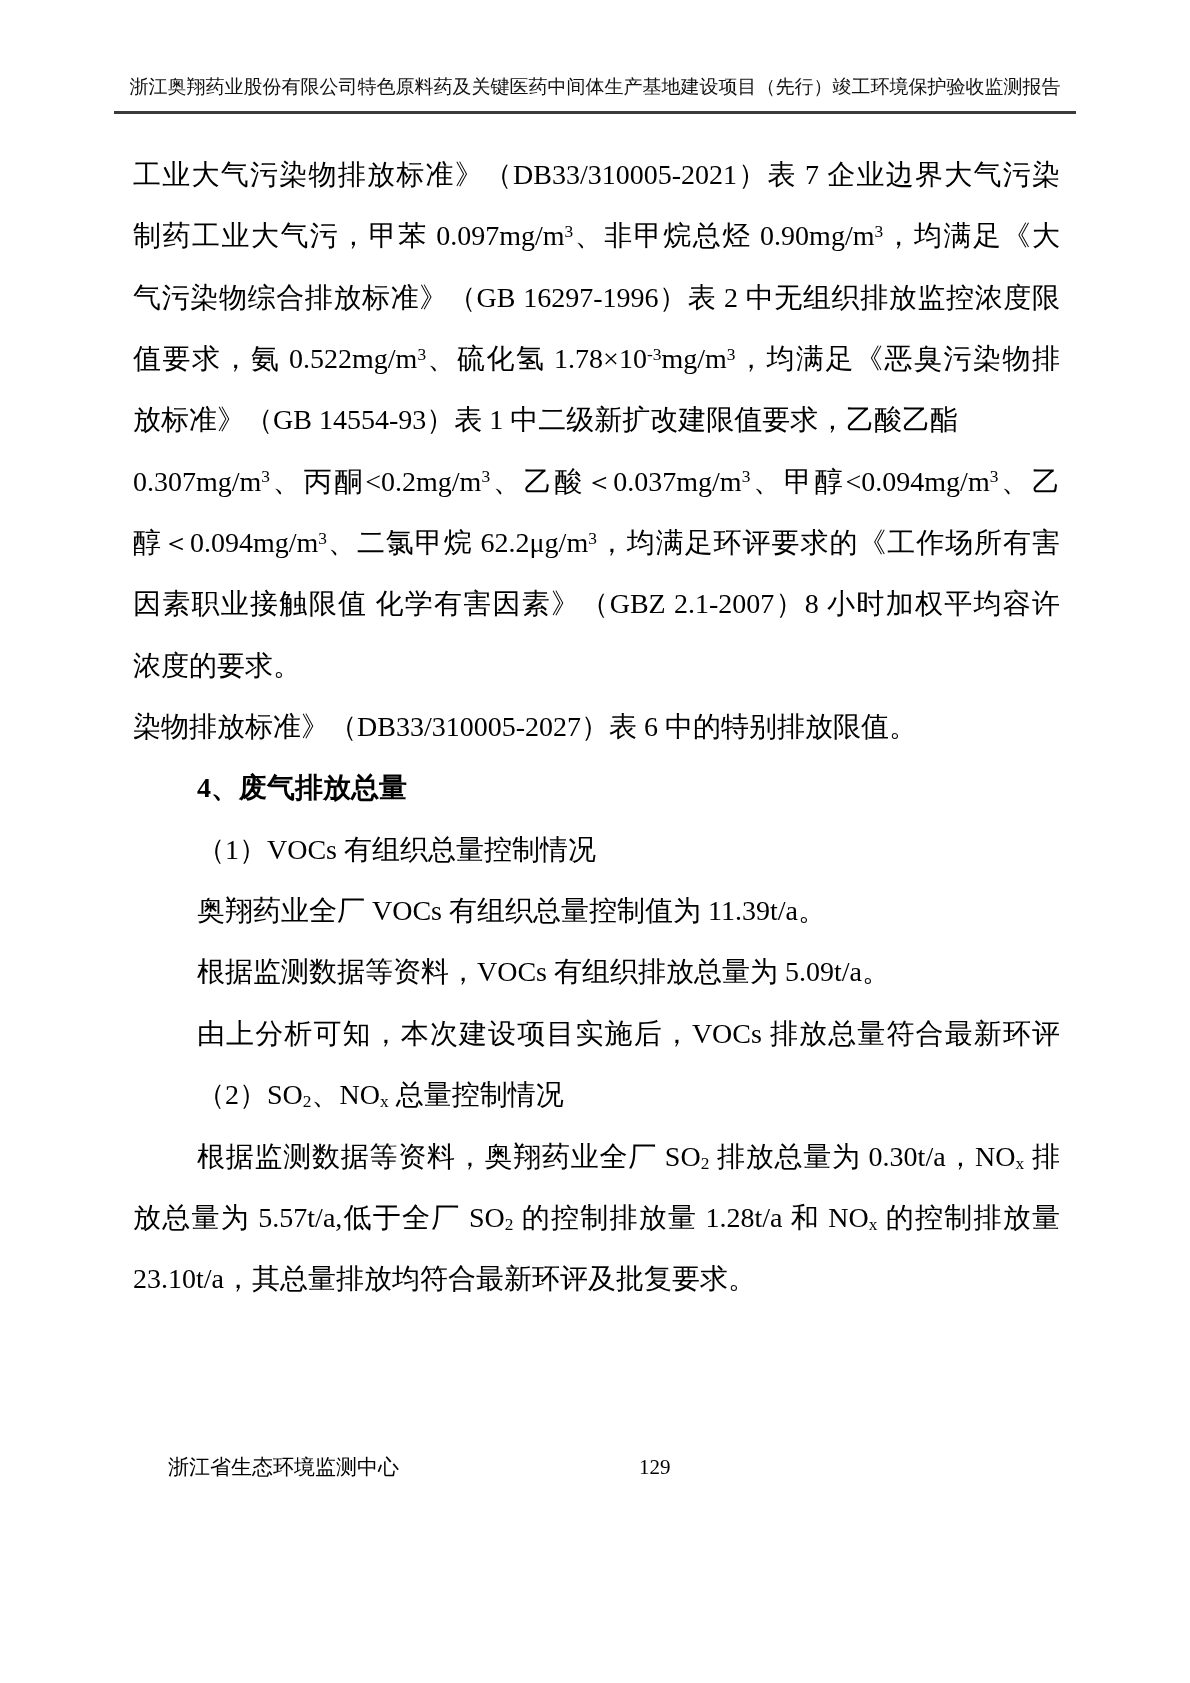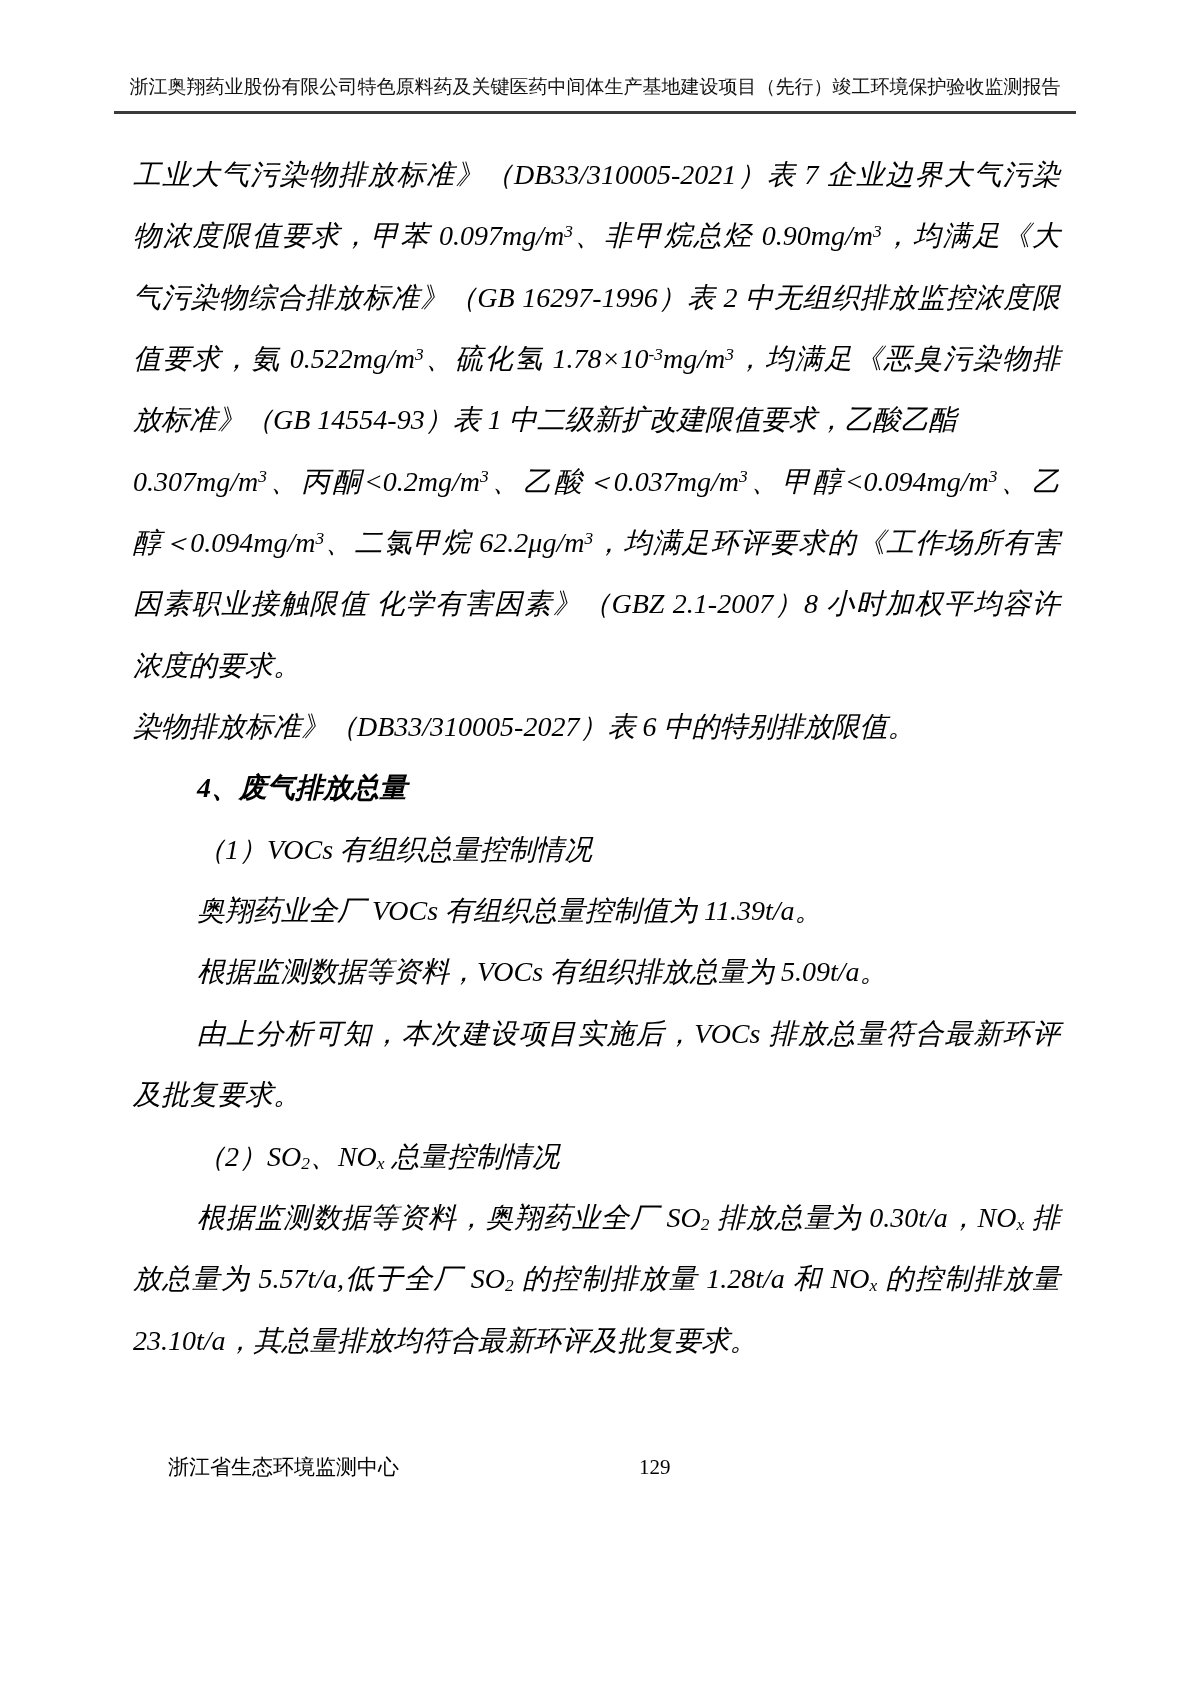--- a/index.html
+++ b/index.html
@@ -30,21 +30,21 @@
     white-space: nowrap;
   }
   .doc-body {
     position: absolute;
     left: 133px;
     top: 144px;
     width: 927px;
     font-size: 28px;
     line-height: 61.35px;
   }
-  .line { text-align: left; font-style: italic; }
+  .line { text-align: left; }
   .line.justify { text-align: justify; text-align-last: justify; }
   .line.indent { text-indent: 64px; }
   .line.bold { font-weight: bold; }
   sup, sub {
     font-size: 0.62em;
     line-height: 0;
     vertical-align: baseline;
     position: relative;
   }
   sup { top: -0.48em; }
@@ -64,35 +64,34 @@
 </head>
 <body>
 
 <div class="page">
   <div class="header">
     <div class="header-title">浙江奥翔药业股份有限公司特色原料药及关键医药中间体生产基地建设项目（先行）竣工环境保护验收监测报告</div>
   </div>
 
   <div class="doc-body">
       <div class="line justify"><span>工业大气污染物排放标准》（DB33/310005-2021）表 7 企业边界大气污染</span></div>
-      <div class="line justify"><span>物浓度限值要求，甲苯 0.097mg/m</span><sup>3</sup><span>、非甲烷总烃 0.90mg/m</span><sup>3</sup><span>，均满足《大</span></div>
+      <div class="line justify"><span>制药工业大气污，甲苯 0.097mg/m</span><sup>3</sup><span>、非甲烷总烃 0.90mg/m</span><sup>3</sup><span>，均满足《大</span></div>
       <div class="line justify"><span>气污染物综合排放标准》（GB 16297-1996）表 2 中无组织排放监控浓度限</span></div>
       <div class="line justify"><span>值要求，氨 0.522mg/m</span><sup>3</sup><span>、硫化氢 1.78×10</span><sup>-3</sup><span>mg/m</span><sup>3</sup><span>，均满足《恶臭污染物排</span></div>
       <div class="line"><span>放标准》（GB 14554-93）表 1 中二级新扩改建限值要求，乙酸乙酯</span></div>
       <div class="line justify"><span>0.307mg/m</span><sup>3</sup><span>、丙酮&lt;0.2mg/m</span><sup>3</sup><span>、乙酸＜0.037mg/m</span><sup>3</sup><span>、甲醇&lt;0.094mg/m</span><sup>3</sup><span>、乙</span></div>
       <div class="line justify"><span>醇＜0.094mg/m</span><sup>3</sup><span>、二氯甲烷 62.2μg/m</span><sup>3</sup><span>，均满足环评要求的《工作场所有害</span></div>
       <div class="line justify"><span>因素职业接触限值 化学有害因素》（GBZ 2.1-2007）8 小时加权平均容许</span></div>
       <div class="line"><span>浓度的要求。</span></div>
       <div class="line"><span>染物排放标准》（DB33/310005-2027）表 6 中的特别排放限值。</span></div>
       <div class="line indent bold"><span>4、废气排放总量</span></div>
       <div class="line indent"><span>（1）VOCs 有组织总量控制情况</span></div>
       <div class="line indent"><span>奥翔药业全厂 VOCs 有组织总量控制值为 11.39t/a。</span></div>
       <div class="line indent"><span>根据监测数据等资料，VOCs 有组织排放总量为 5.09t/a。</span></div>
       <div class="line indent justify"><span>由上分析可知，本次建设项目实施后，VOCs 排放总量符合最新环评</span></div>
-      <div class="line"><span>及批复要求。</span></div>
       <div class="line indent"><span>（2）SO</span><sub>2</sub><span>、NO</span><sub>x</sub><span> 总量控制情况</span></div>
       <div class="line indent justify"><span>根据监测数据等资料，奥翔药业全厂 SO</span><sub>2</sub><span> 排放总量为 0.30t/a，NO</span><sub>x</sub><span> 排</span></div>
       <div class="line justify"><span>放总量为 5.57t/a,低于全厂 SO</span><sub>2</sub><span> 的控制排放量 1.28t/a 和 NO</span><sub>x</sub><span> 的控制排放量</span></div>
       <div class="line"><span>23.10t/a，其总量排放均符合最新环评及批复要求。</span></div>
     </div>
 
   <div class="footer">
     <span class="footer-org">浙江省生态环境监测中心</span>
     <span class="footer-page">129</span>
   </div>

